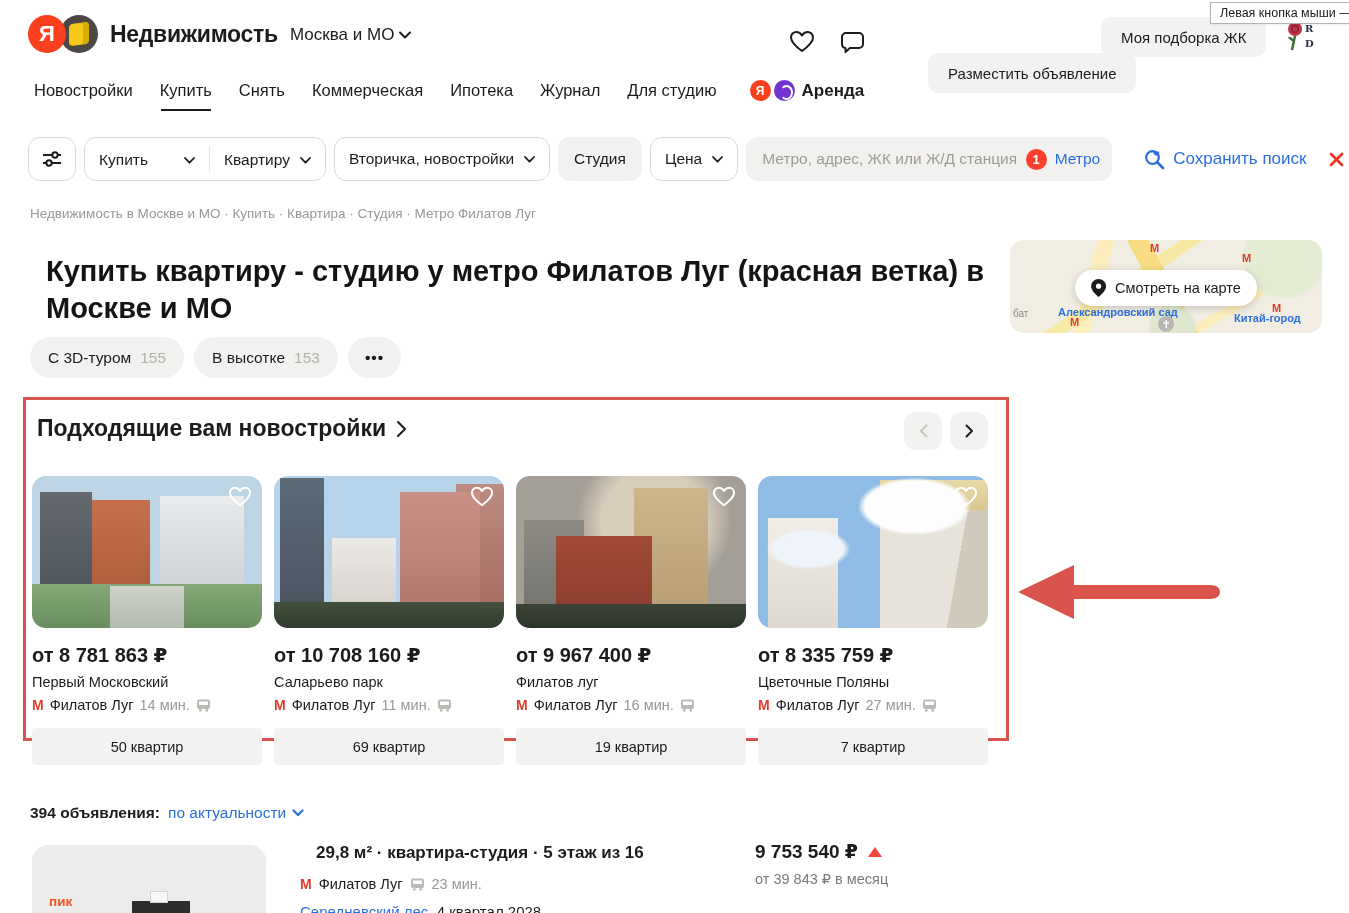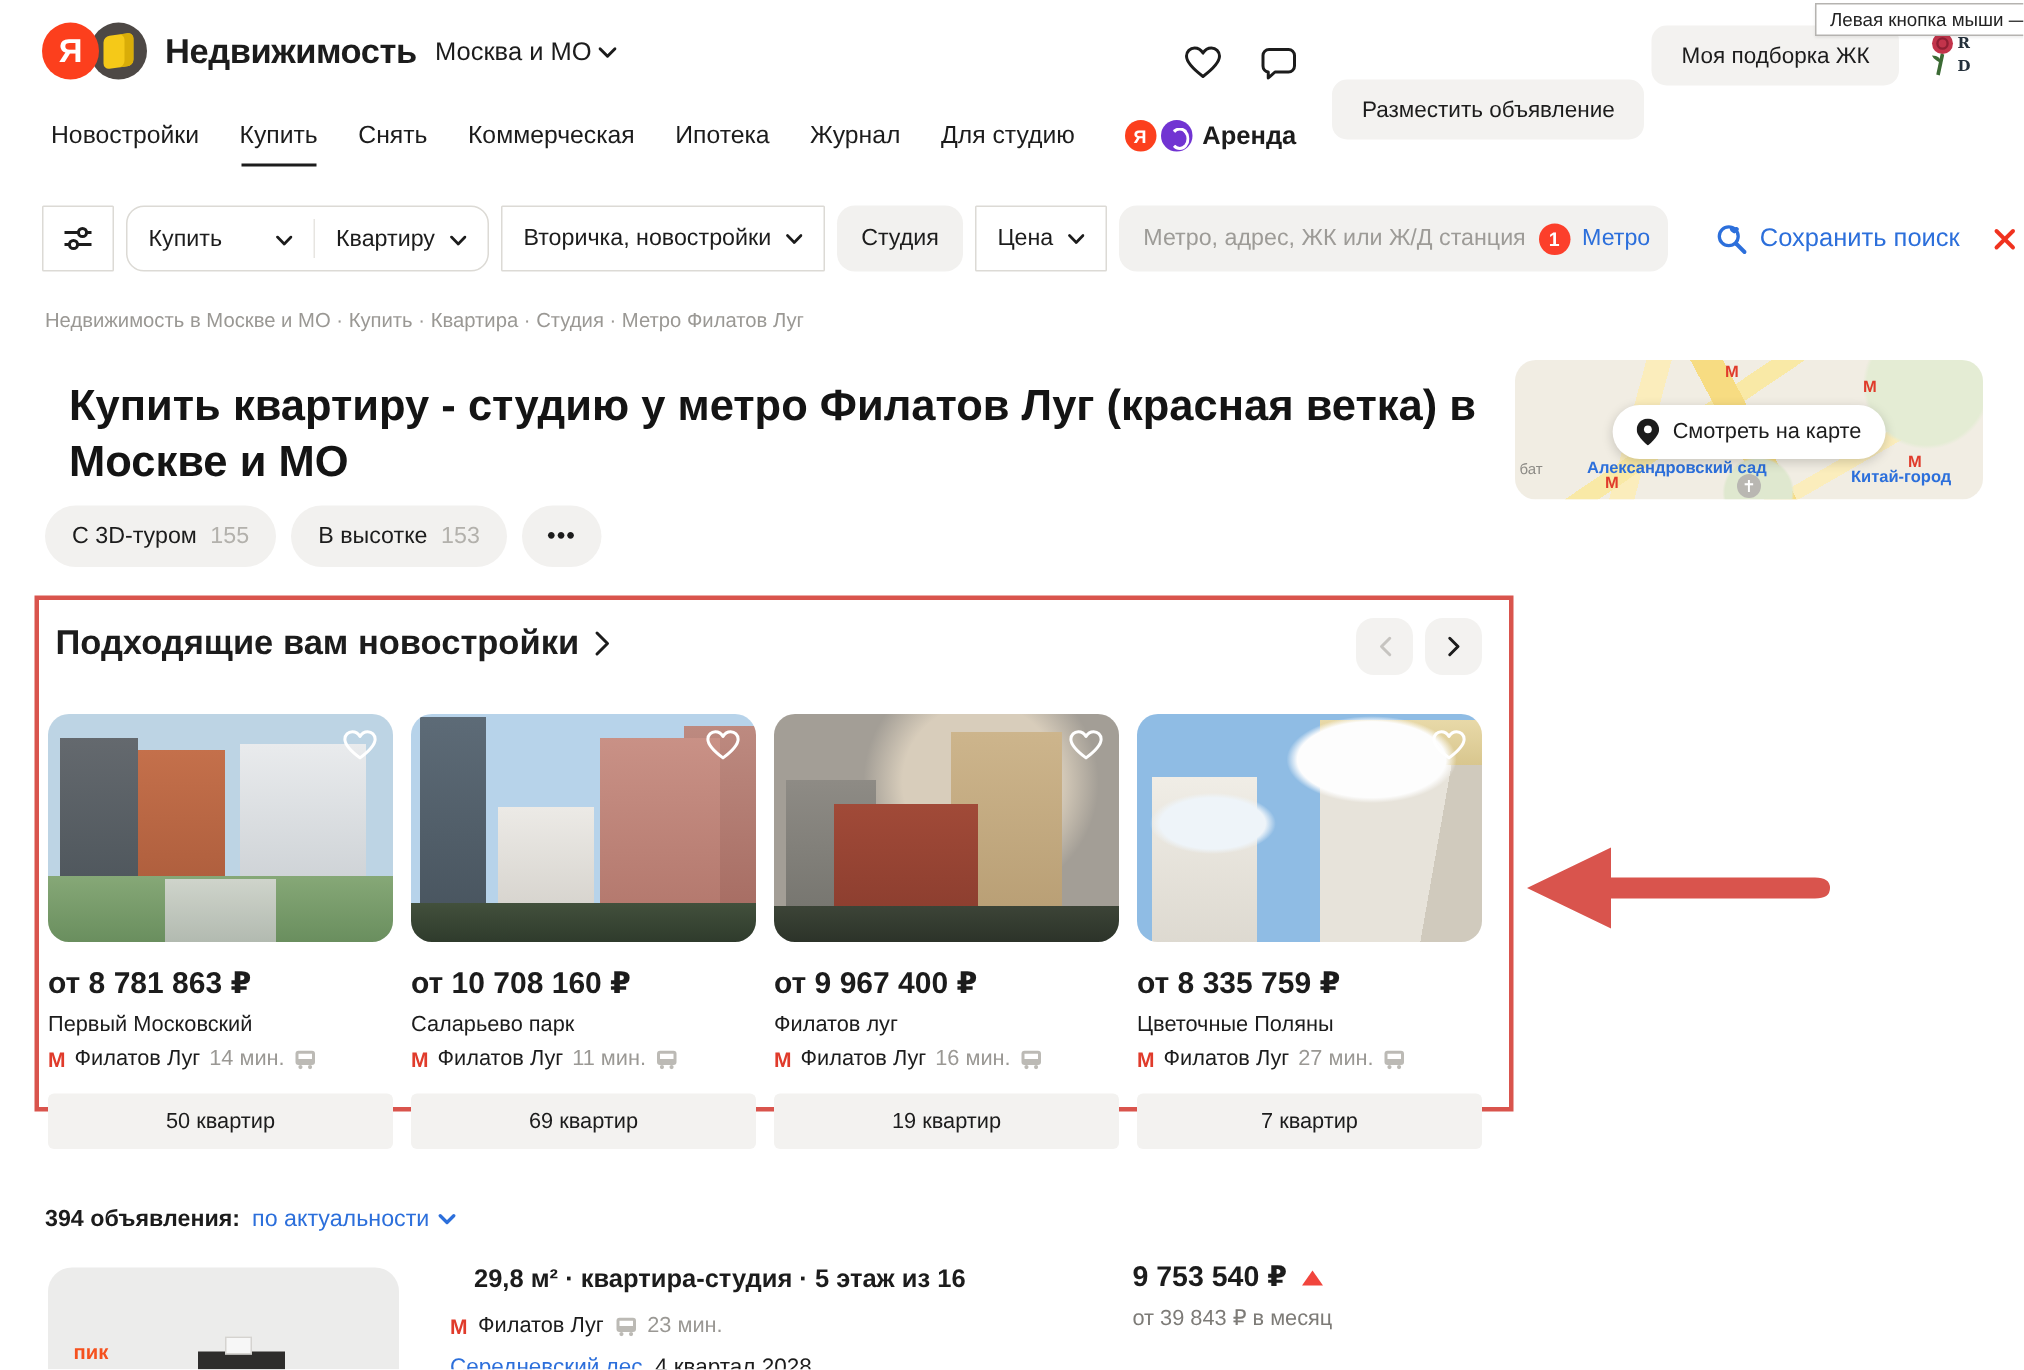--- a/index.html
+++ b/index.html
@@ -34,21 +34,21 @@
   .mini-y{width:21px;height:21px;border-radius:50%;background:#fc3f1d;color:#fff;font-size:12px;font-weight:bold;
           display:flex;align-items:center;justify-content:center;}
   .mini-p{width:21px;height:21px;border-radius:50%;background:#7134d2;position:relative;margin-left:-4px;}
   .mini-p::after{content:"";position:absolute;left:6px;top:5px;width:9px;height:11px;border-radius:50%;
                  border:2.5px solid #fff;border-left-color:transparent;}
   .arenda-label{font-size:17px;font-weight:bold;}
 
   
   .fbar{left:28px;top:137px;display:flex;align-items:center;gap:8px;height:44px;}
   .fbtn{height:44px;box-sizing:border-box;display:flex;align-items:center;gap:10px;font-size:15.5px;cursor:pointer;}
-  .outl{border:1px solid #dcdad5;border-radius:1px;background:#fff;padding:0 14px;}
+  .outl{border:1px solid #dcdad5;border-radius:12px;background:#fff;padding:0 14px;}
   .sliders{width:48px;justify-content:center;padding:0;}
   .joined{display:flex;border:1px solid #dcdad5;border-radius:12px;background:#fff;height:44px;box-sizing:border-box;}
   .joined .fbtn{border:none;padding:0 14px;}
   .joined .sep{width:1px;background:#e7e5e1;margin:8px 0;}
   .chip-gray{background:#f2f1ef;border-radius:12px;padding:0 16px;}
   .search{width:366px;background:#f2f1ef;border-radius:12px;display:flex;align-items:center;padding:0 12px 0 14px;height:44px;box-sizing:border-box;}
   .search input{flex:1;border:none;background:transparent;outline:none;font-size:15.5px;font-family:inherit;color:#14532d;min-width:0;}
   .search input::placeholder{color:#9d9b97;}
   .badge{width:21px;height:21px;border-radius:50%;background:#fc3f2b;color:#fff;font-size:13px;font-weight:bold;
          display:flex;align-items:center;justify-content:center;margin-right:8px;}
@@ -171,21 +171,21 @@
   <div class="abs hdr-ico" style="left:782px;">
     <svg width="26" height="24" viewBox="0 0 26 24">
       <path d="M13 21 C5 15 2 11 2 7.4 C2 4.4 4.4 2 7.4 2 C9.6 2 11.8 3.4 13 5.4 C14.2 3.4 16.4 2 18.6 2 C21.6 2 24 4.4 24 7.4 C24 11 21 15 13 21 Z" fill="none" stroke="#1c1c1c" stroke-width="2" stroke-linejoin="round"></path>
     </svg>
   </div>
   <div class="abs hdr-ico" style="left:832px;">
     <svg width="25" height="24" viewBox="0 0 25 24">
       <path d="M6 3 h13 a4 4 0 0 1 4 4 v7 a4 4 0 0 1 -4 4 h-9 l-4.5 4 v-4 a4 4 0 0 1 -3.5 -4 V7 a4 4 0 0 1 4 -4 Z" fill="none" stroke="#1c1c1c" stroke-width="2" stroke-linejoin="round"></path>
     </svg>
   </div>
-  <button class="abs hdr-btn" style="left:888px;margin-top:36px;">Разместить объявление</button>
+  <button class="abs hdr-btn" style="left:928px;margin-top:36px;">Разместить объявление</button>
   <button class="abs hdr-btn" style="left:1101px;">Моя подборка ЖК</button>
   <div class="abs avatar">
     <svg width="36" height="32" viewBox="0 0 36 32">
       <circle cx="12" cy="9" r="7" fill="#c2344b"></circle>
       <circle cx="12" cy="9" r="3.4" fill="none" stroke="#8f1f33" stroke-width="1.6"></circle>
       <path d="M12 16 L9 30" stroke="#3c6b35" stroke-width="2.4" fill="none"></path>
       <path d="M11 22 C6 20 5 17 5 17 C9 17 11 19 11 22 Z" fill="#3c6b35"></path>
       <text x="22" y="12" font-size="10" font-weight="bold" fill="#24303b" font-family="'DejaVu Serif',serif">R</text>
       <text x="22" y="27" font-size="10" font-weight="bold" fill="#24303b" font-family="'DejaVu Serif',serif">D</text>
     </svg>

